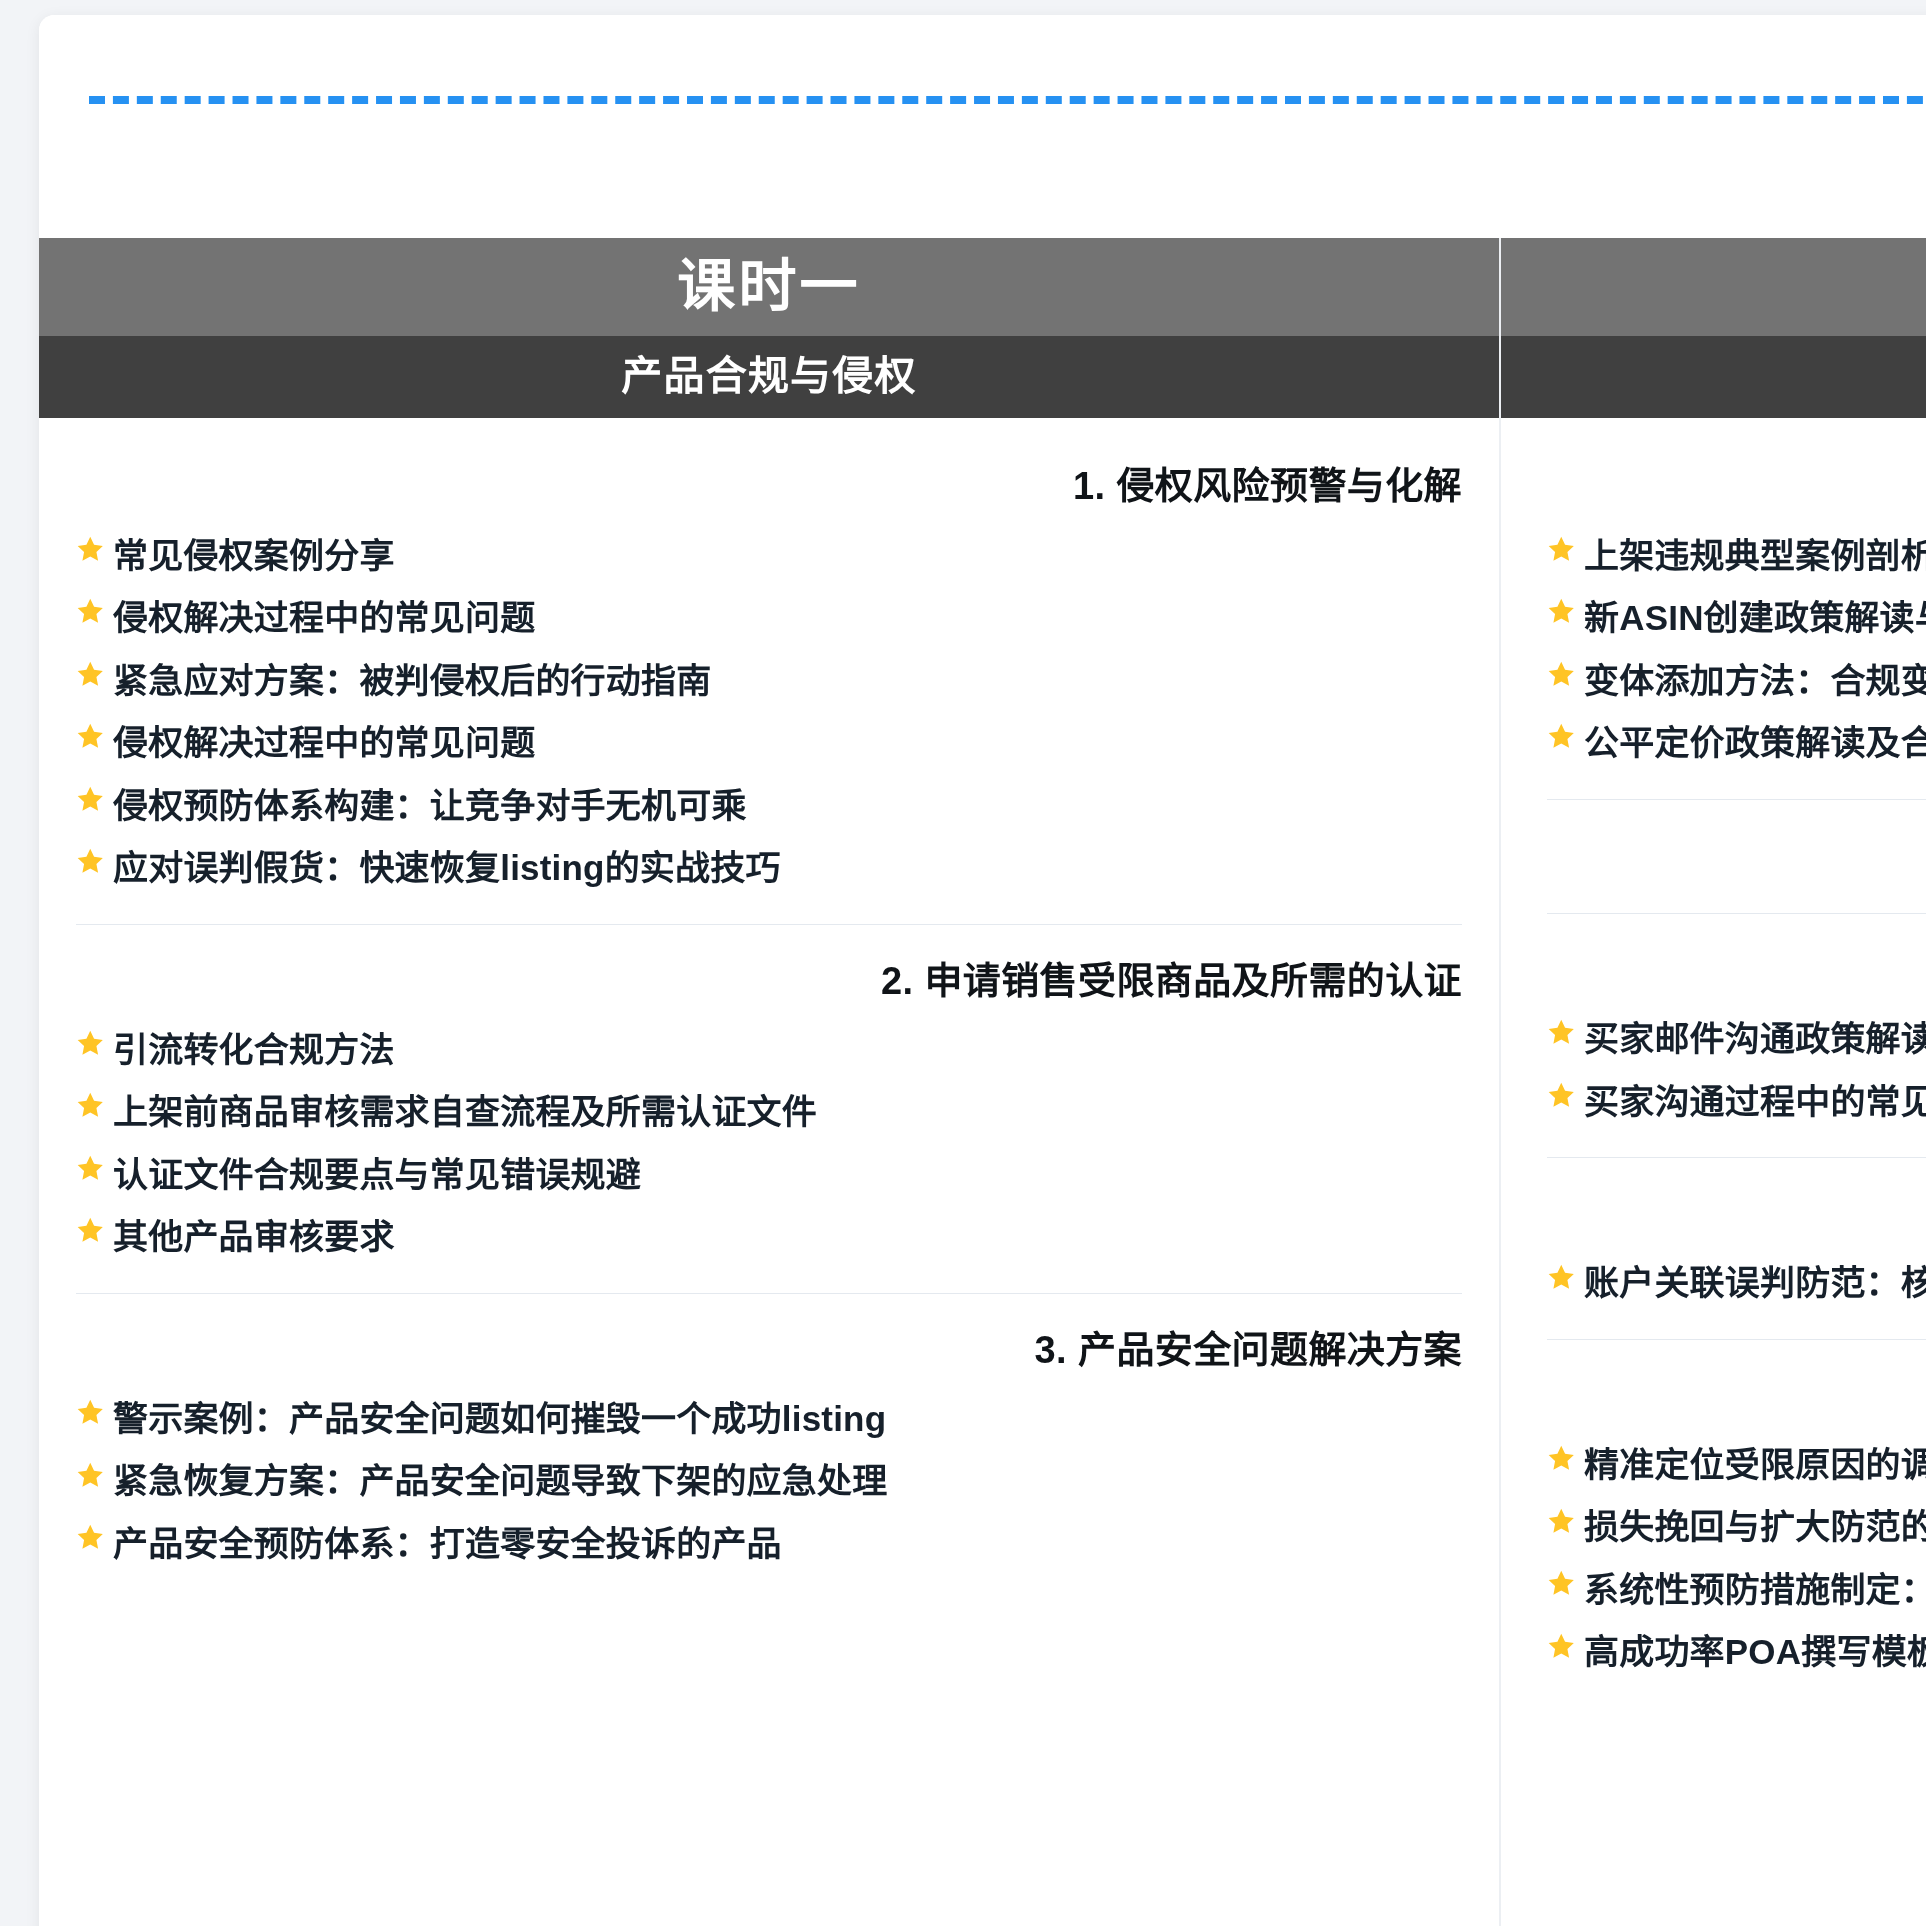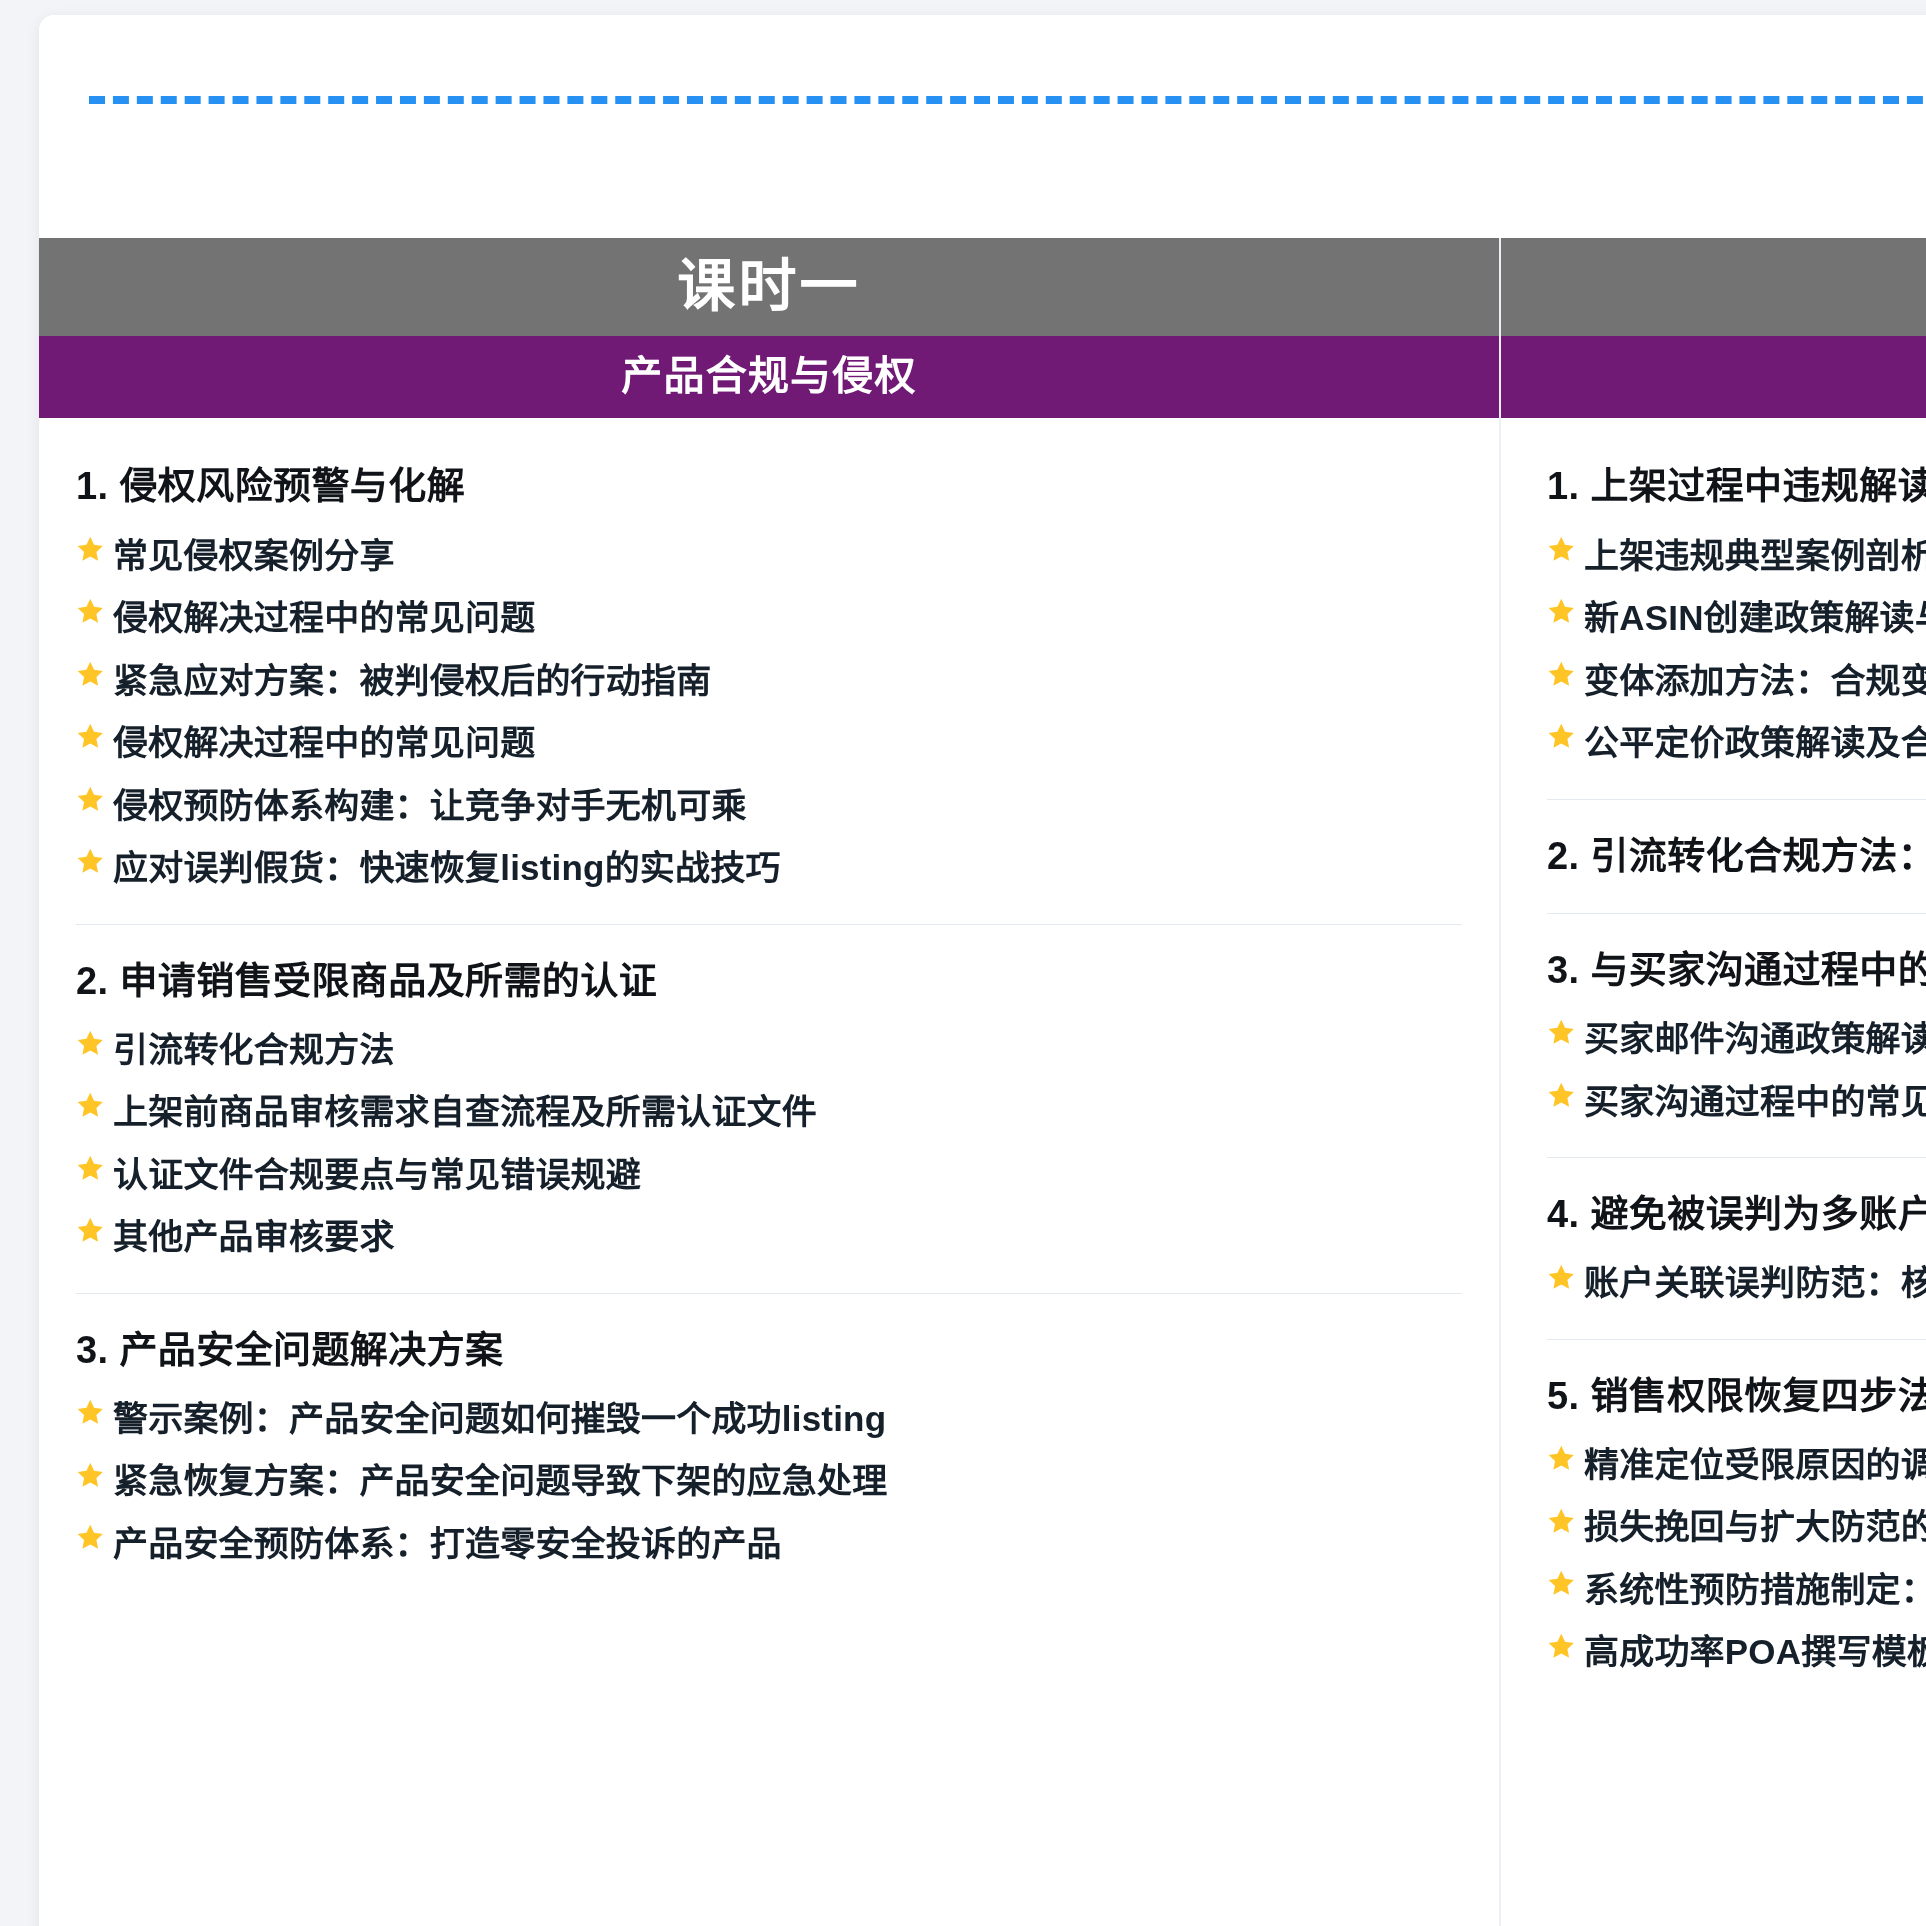--- a/index.html
+++ b/index.html
@@ -72,21 +72,21 @@
     background: #737373;
     color: #ffffff;
     text-align: center;
     font-size: 58px;
     font-weight: 700;
     letter-spacing: 3.1px;
     padding: 18.5px 0 21px 0;
     line-height: 1;
   }
   .col-subtitle {
-    background: #701a75;
+    background: #404040;
     color: #ffffff;
     text-align: center;
     font-size: 41px;
     font-weight: 700;
     letter-spacing: 1.2px;
     padding: 20px 0 21.6px 0;
     line-height: 1;
   }
 
   
@@ -105,20 +105,21 @@
     padding-top: 33px;
     border-top: 1.9px solid #e4e9ef;
   }
   .section-title {
     font-size: 38px;
     font-weight: 700;
     color: #101418;
     letter-spacing: 0.4px;
     line-height: 1.25;
     margin-bottom: 21.6px;
+    text-align: right;
   }
   .section.no-items .section-title {
     margin-bottom: 2.3px;
   }
 
   .item {
     display: flex;
     align-items: flex-start;
     margin-bottom: 17px;
     line-height: 1.3;

